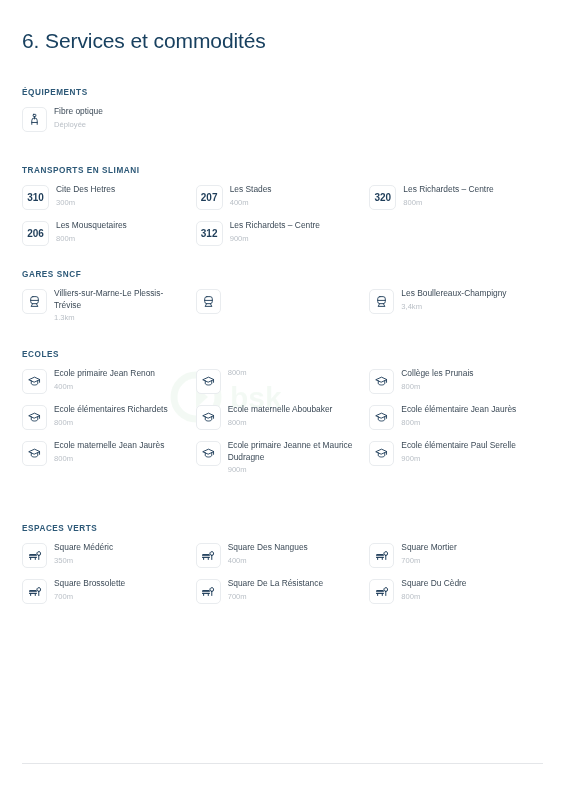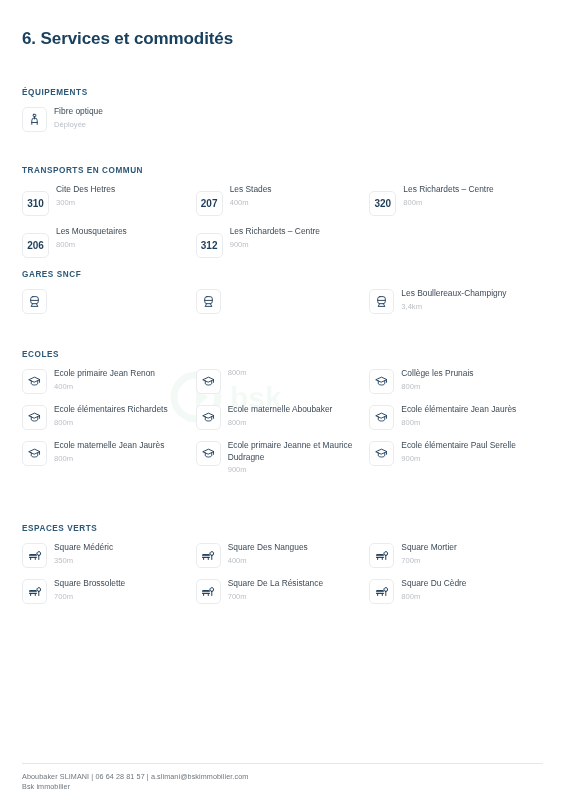--- a/index.html
+++ b/index.html
@@ -31,22 +31,22 @@
     opacity: 0.055;
     pointer-events: none;
     z-index: 0;
   }
 
   
   .page-title {
     position: absolute;
     left: 22px;
     top: 29px;
-    font-size: 17px;
-    font-weight: bold;
+    font-size: 21px;
+    font-weight: normal;
     color: #18405f;
     letter-spacing: -0.1px;
   }
 
   .content {
     position: absolute;
     left: 0;
     top: 0;
     width: 565px;
     z-index: 2;
@@ -102,21 +102,21 @@
     min-width: 27px;
     height: 25px;
     padding: 0 4px;
     border: 1px solid #e9ecef;
     border-radius: 5px;
     background: #ffffff;
     display: flex;
     align-items: center;
     justify-content: center;
     margin-right: 7px;
-    margin-top: 7px;
+    margin-top: 1px;
     font-size: 10px;
     font-weight: bold;
     color: #1e3d59;
   }
 
   .texts { padding-top: 0px; min-width: 0; }
 
   .poi-name {
     font-size: 8.4px;
     line-height: 11.5px;
@@ -179,21 +179,21 @@
           </span>
           <span class="texts">
             <span class="poi-name" style="display:block;">Fibre optique</span>
             <span class="poi-dist" style="display:block;">Déployée</span>
           </span>
         </div>
       </div>
     </div>
 
     <div class="section" style="top:166px;">
-      <div class="section-title">TRANSPORTS EN COMMUN</div>
+      <div class="section-title">TRANSPORTS EN SLIMANI</div>
       <div class="grid cols3">
 
         <div class="cell">
           <span class="badge">310</span>
           <span class="texts">
             <span class="poi-name" style="display:block;text-align:center;">Cite Des Hetres</span>
             <span class="poi-dist" style="display:block;">300m</span>
           </span>
         </div>
 
@@ -238,20 +238,24 @@
 
         <div class="cell">
           <span class="tile">
             <svg width="13" height="13" viewBox="0 0 24 24" fill="none" stroke="#1e3d59" stroke-width="1.7" stroke-linecap="round" stroke-linejoin="round">
               <rect x="5" y="3" width="14" height="13" rx="4"></rect>
               <path d="M5 10 H19"></path>
               <path d="M8.5 16 L6.5 20"></path>
               <path d="M15.5 16 L17.5 20"></path>
               <path d="M6 21 H18"></path>
             </svg>
+          </span>
+          <span class="texts">
+            <span class="poi-name" style="display:block;">Villiers-sur-Marne-Le Plessis-Trévise</span>
+            <span class="poi-dist" style="display:block;">1.3km</span>
           </span>
         </div>
 
         <div class="cell">
           <span class="tile">
             <svg width="13" height="13" viewBox="0 0 24 24" fill="none" stroke="#1e3d59" stroke-width="1.7" stroke-linecap="round" stroke-linejoin="round">
               <rect x="5" y="3" width="14" height="13" rx="4"></rect>
               <path d="M5 10 H19"></path>
               <path d="M8.5 16 L6.5 20"></path>
               <path d="M15.5 16 L17.5 20"></path>
@@ -522,18 +526,14 @@
             <span class="poi-dist" style="display:block;">800m</span>
           </span>
         </div>
 
       </div>
     </div>
 
   </div>
 
   <div class="footer-rule"></div>
-  <div class="footer">
-    <div>Aboubaker SLIMANI  |  06 64 28 81 57  |  a.slimani@bskimmobilier.com</div>
-    <div class="line2">Bsk immobilier</div>
-  </div>
 
 </div>
 
 </body></html>

